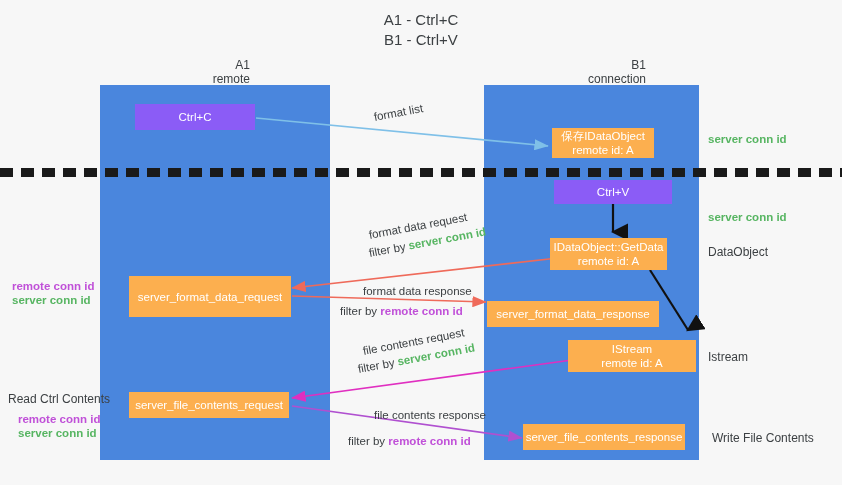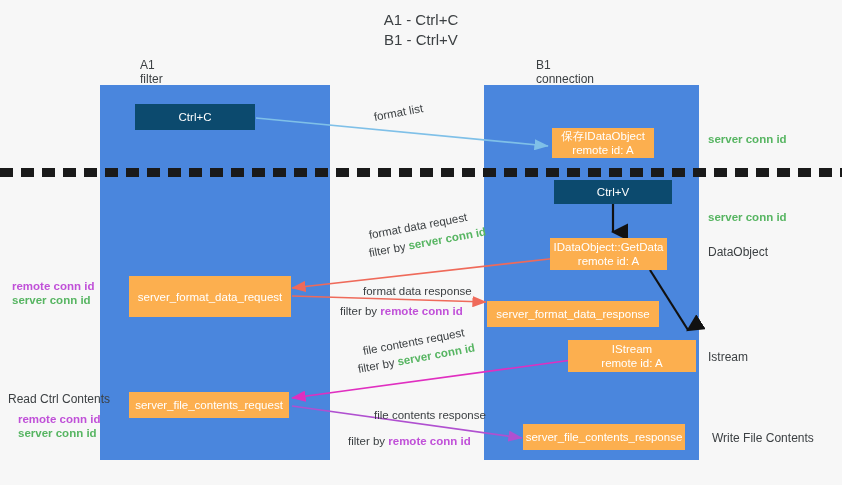--- a/index.html
+++ b/index.html
@@ -27,21 +27,21 @@
     top: 10px;
     text-align: center;
     font-size: 15px;
     line-height: 20px;
     color: #3c4043;
   }
 
   
   .col-header {
     position: absolute;
-    text-align: left;
+    text-align: right;
     font-size: 12px;
     line-height: 14px;
     color: #3c4043;
   }
   .col-header .ch-title { display: block; }
   .col-header .ch-sub { display: block; }
 
   
   .lane {
     position: absolute;
@@ -57,21 +57,21 @@
     display: flex;
     flex-direction: column;
     align-items: center;
     justify-content: center;
     color: #ffffff;
     font-size: 11.5px;
     line-height: 14px;
     text-align: center;
     padding: 3px 6px;
   }
-  .node.green { background: #0c4a6e; }
+  .node.green { background: #8b5cf6; }
   .node.orange { background: #fcaf4f; }
   .node .l2 { display: block; }
 
   
   #edges {
     position: absolute;
     left: 0; top: 0;
     width: 842px; height: 485px;
     pointer-events: none;
   }
@@ -115,21 +115,21 @@
 
 <div id="diagram-root">
 
   <div id="title-block">
     <div>A1 - Ctrl+C</div>
     <div>B1 - Ctrl+V</div>
   </div>
 
   <div class="col-header" style="left:140px; top:58px; width:110px;">
     <span class="ch-title">A1</span>
-    <span class="ch-sub">filter</span>
+    <span class="ch-sub">remote</span>
   </div>
   <div class="col-header" style="left:536px; top:58px; width:110px;">
     <span class="ch-title">B1</span>
     <span class="ch-sub">connection</span>
   </div>
 
   <div class="lane" id="lane-a1"></div>
   <div class="lane" id="lane-b1"></div>
 
   <svg id="edges" viewBox="0 0 842 485" xmlns="http://www.w3.org/2000/svg">

